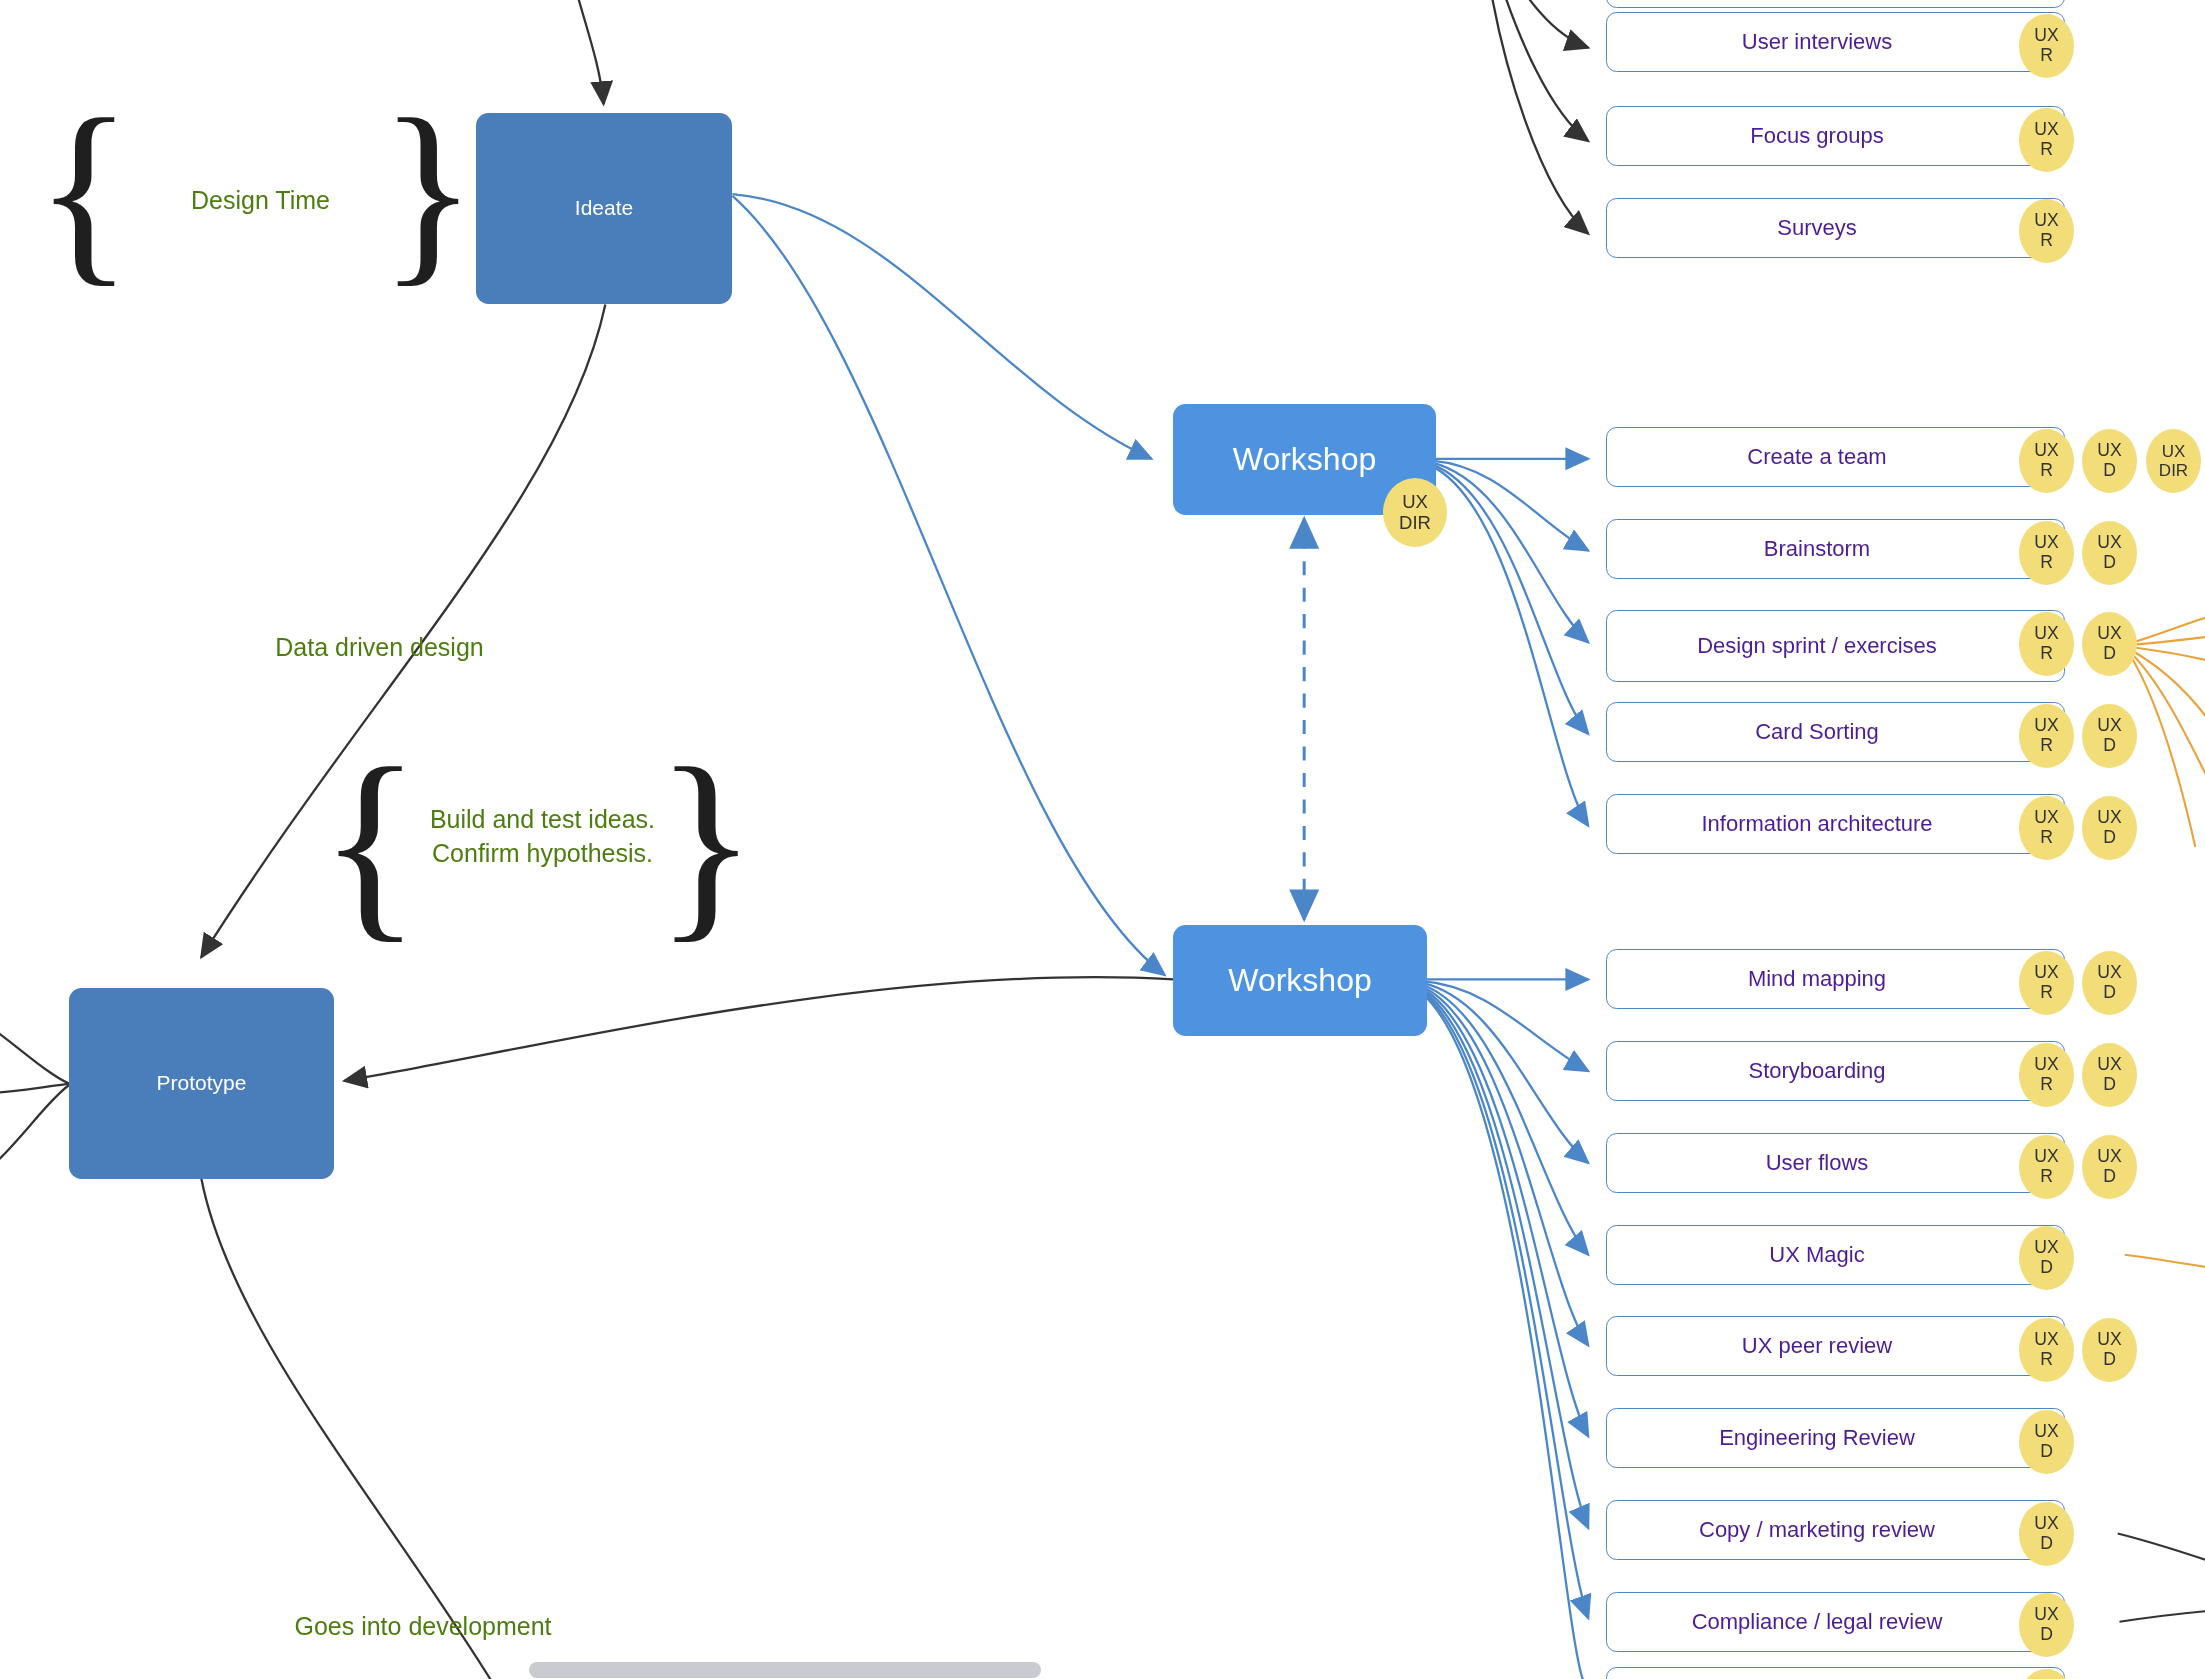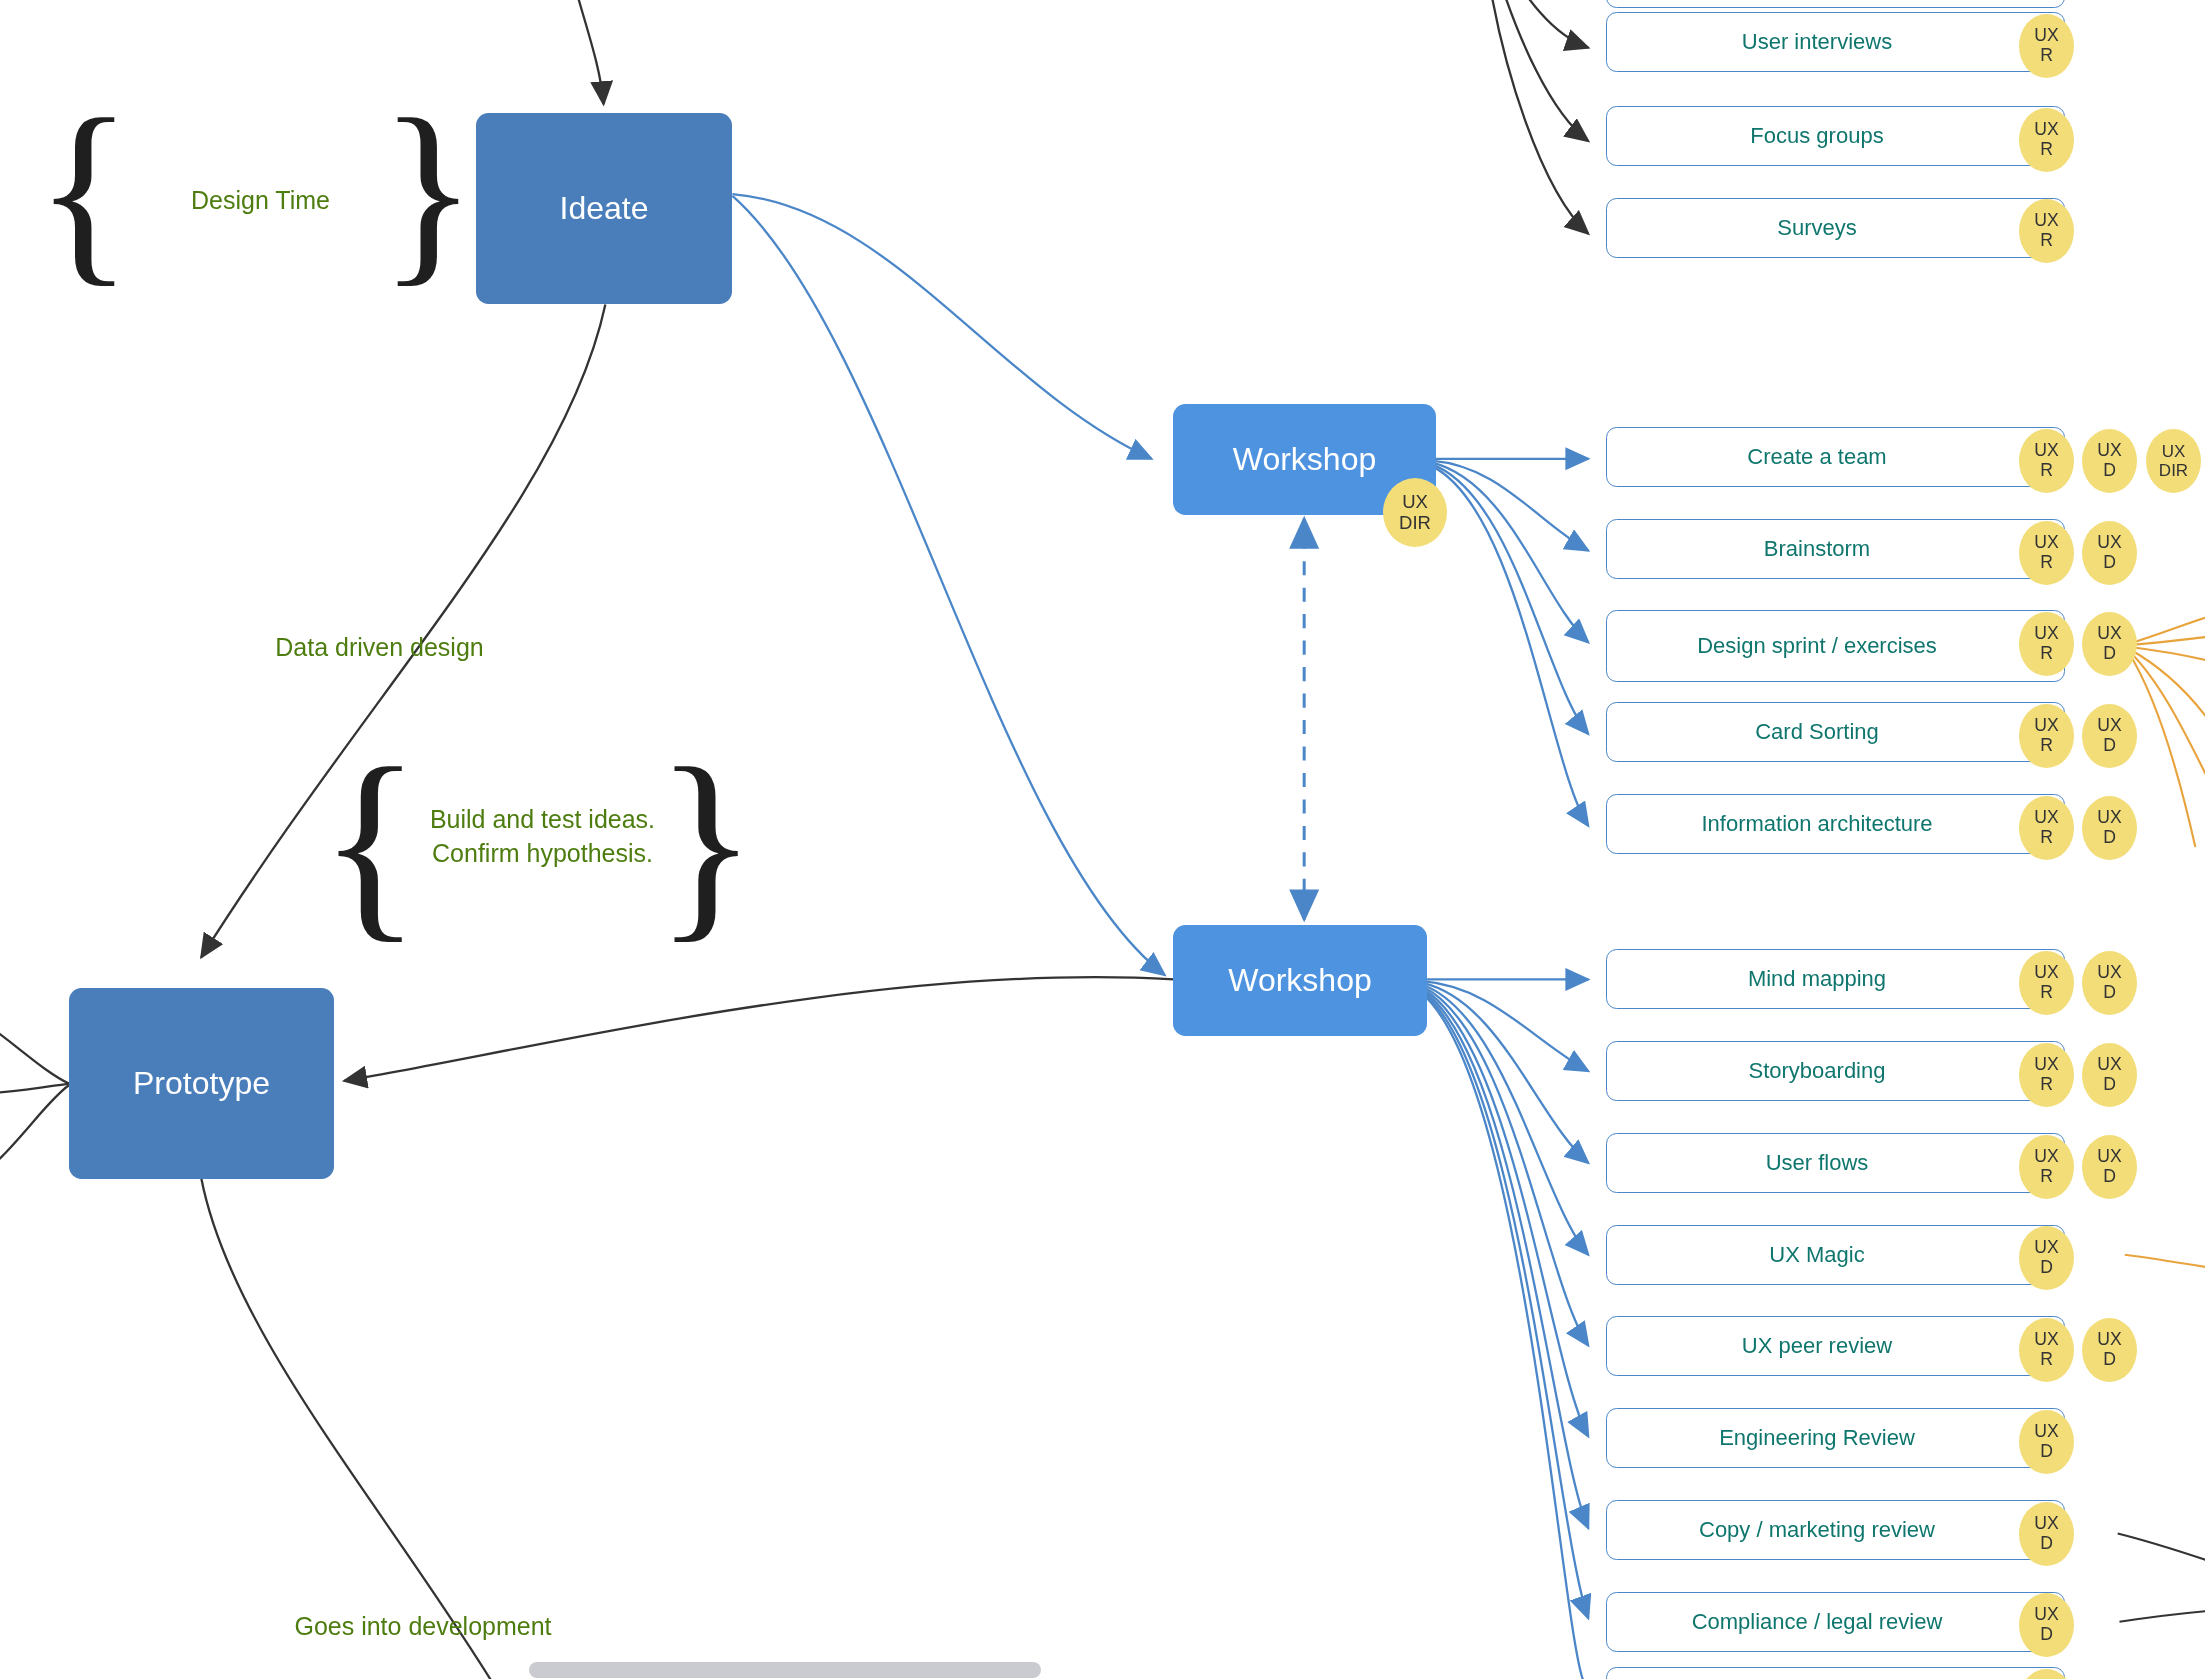--- a/index.html
+++ b/index.html
@@ -30,34 +30,34 @@
     position: absolute;
     box-sizing: border-box;
     display: flex;
     align-items: center;
     justify-content: center;
     color: #ffffff;
     border-radius: 12.4px;
     text-align: center;
     line-height: 1.15;
   }
-  .stage.dark  { background: #4a7ebb; font-size: 32px; }
+  .stage.dark  { background: #4a7ebb; font-size: 21px; }
   .stage.light { background: #4e93e0; font-size: 32px; }
 
   
   .card {
     position: absolute;
     box-sizing: border-box;
     border: 1.8px solid #4a86c8;
     border-radius: 10.6px;
     background: #ffffff;
     display: flex;
     align-items: center;
     justify-content: center;
-    color: #0f766e;
+    color: #4c1d95;
     font-size: 22px;
     text-align: center;
     padding: 0 53px 0 16px;
   }
 
   
   .badge {
     position: absolute;
     box-sizing: border-box;
     background: #f2dd79;

